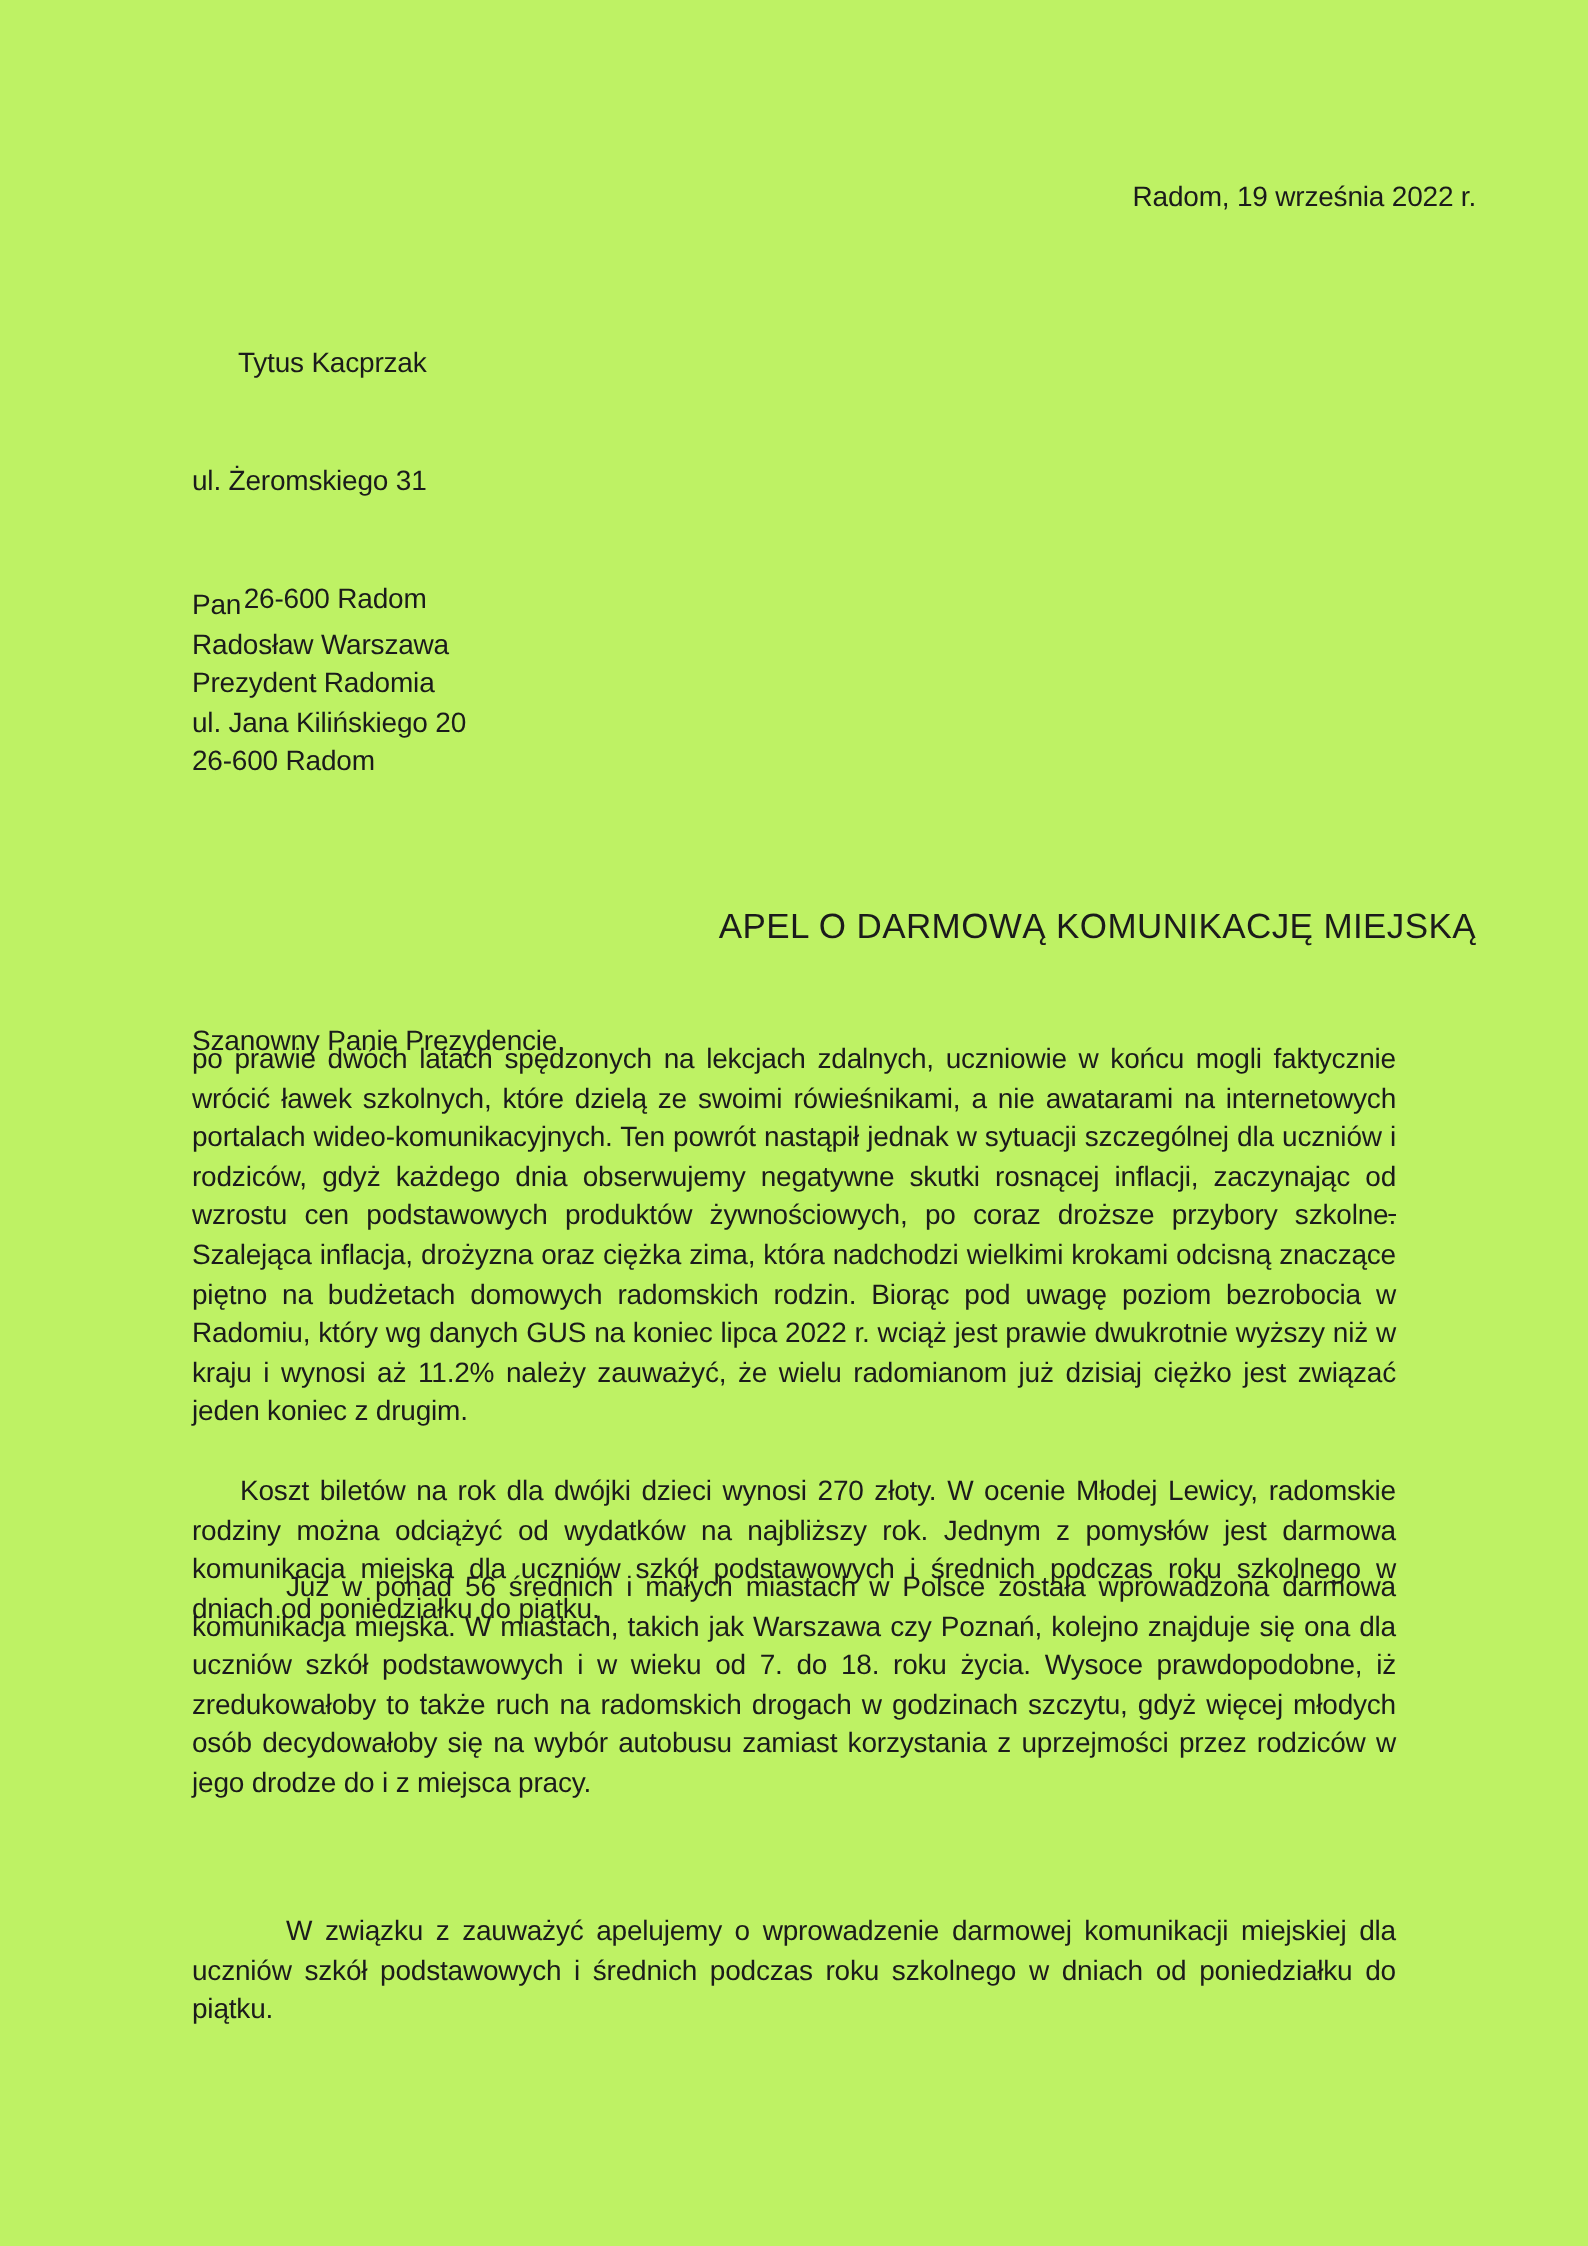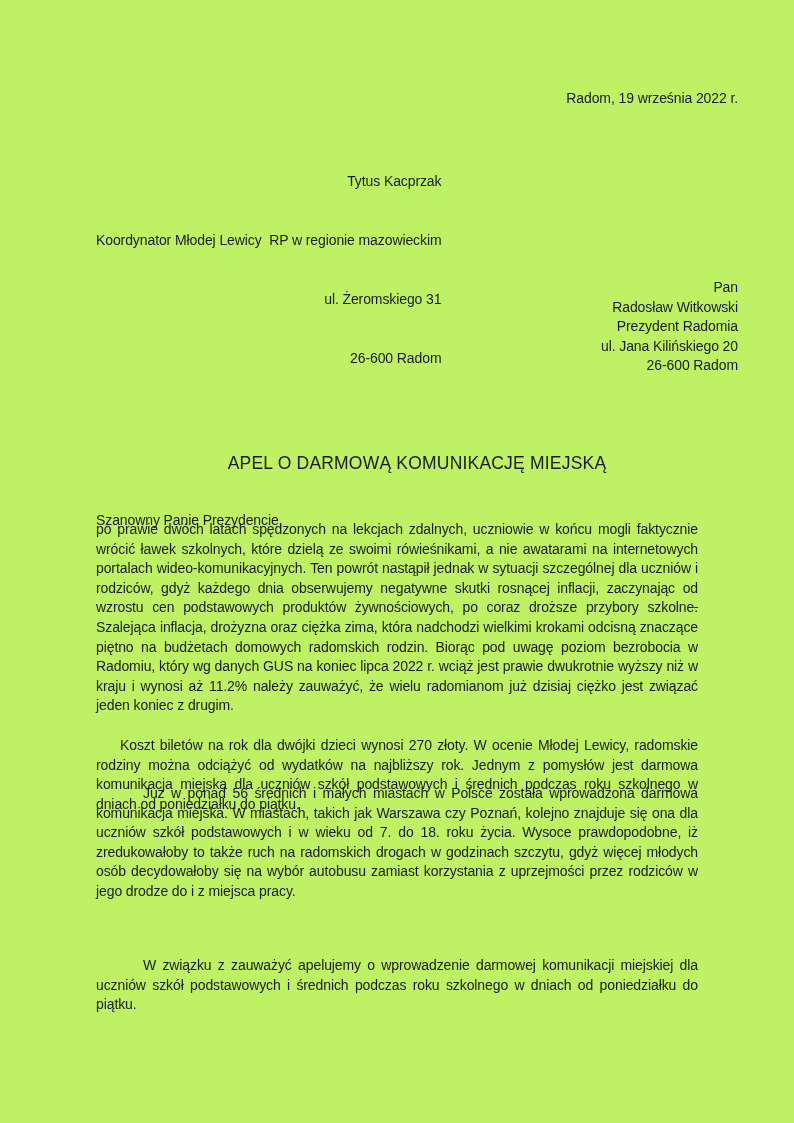--- a/index.html
+++ b/index.html
@@ -33,35 +33,35 @@
     top: 133px;
     left: 96px;
     font-size: 14px;
     line-height: 19.6px;
     letter-spacing: -0.1px;
     white-space: pre-wrap;
     text-align: right;
   }
   .recipient-block {
     position: absolute;
-    top: 278px;
+    top: 293px;
     left: 96px;
     right: 97px;
-    text-align: right;
+    text-align: left;
     font-size: 14px;
     line-height: 19.6px;
     letter-spacing: -0.1px;
   }
   .letter-title {
     position: absolute;
     top: 451px;
     left: 96px;
     right: 97px;
     margin: 0;
-    text-align: center;
+    text-align: right;
     font-size: 17.5px;
     font-weight: 400;
     letter-spacing: 0.2px;
     line-height: 24px;
   }
   .salutation {
     position: absolute;
     top: 511px;
     left: 96px;
     width: 602px;
@@ -88,28 +88,27 @@
 </style>
 </head>
 <body>
 
 <div class="page">
 
   <div class="date-line">Radom, 19 września 2022 r.</div>
 
   <div class="sender-block">
     <div class="line">Tytus Kacprzak</div>
-    <div class="line">Koordynator Młodej Lewicy  RP w regionie mazowieckim</div>
     <div class="line">ul. Żeromskiego 31</div>
     <div class="line">26-600 Radom</div>
   </div>
 
   <div class="recipient-block">
     <div class="line">Pan</div>
-    <div class="line">Radosław Witkowski</div>
+    <div class="line">Radosław Warszawa</div>
     <div class="line">Prezydent Radomia</div>
     <div class="line">ul. Jana Kilińskiego 20</div>
     <div class="line">26-600 Radom</div>
   </div>
 
   <h1 class="letter-title">APEL O DARMOWĄ KOMUNIKACJĘ MIEJSKĄ</h1>
 
   <p class="salutation">Szanowny Panie Prezydencie,</p>
 
   <p class="body-par p1"><span>po prawie dwóch latach spędzonych na lekcjach zdalnych, uczniowie w końcu mogli faktycznie wrócić ławek szkolnych, które dzielą ze swoimi rówieśnikami, a nie awatarami na internetowych portalach wideo-komunikacyjnych.  Ten powrót nastąpił jednak w sytuacji szczególnej dla uczniów i rodziców, gdyż każdego dnia obserwujemy negatywne skutki rosnącej inflacji, zaczynając od wzrostu cen podstawowych produktów żywnościowych, po coraz droższe przybory szkolne</span><span class="struck">.</span><span> Szalejąca inflacja, drożyzna oraz ciężka zima, która nadchodzi wielkimi krokami odcisną znaczące piętno na budżetach domowych radomskich rodzin. Biorąc pod uwagę poziom bezrobocia w Radomiu, który wg danych GUS na koniec lipca 2022 r. wciąż jest prawie dwukrotnie wyższy niż w kraju i wynosi aż 11.2% należy zauważyć, że wielu radomianom już dzisiaj ciężko jest związać jeden koniec z drugim.</span></p>

